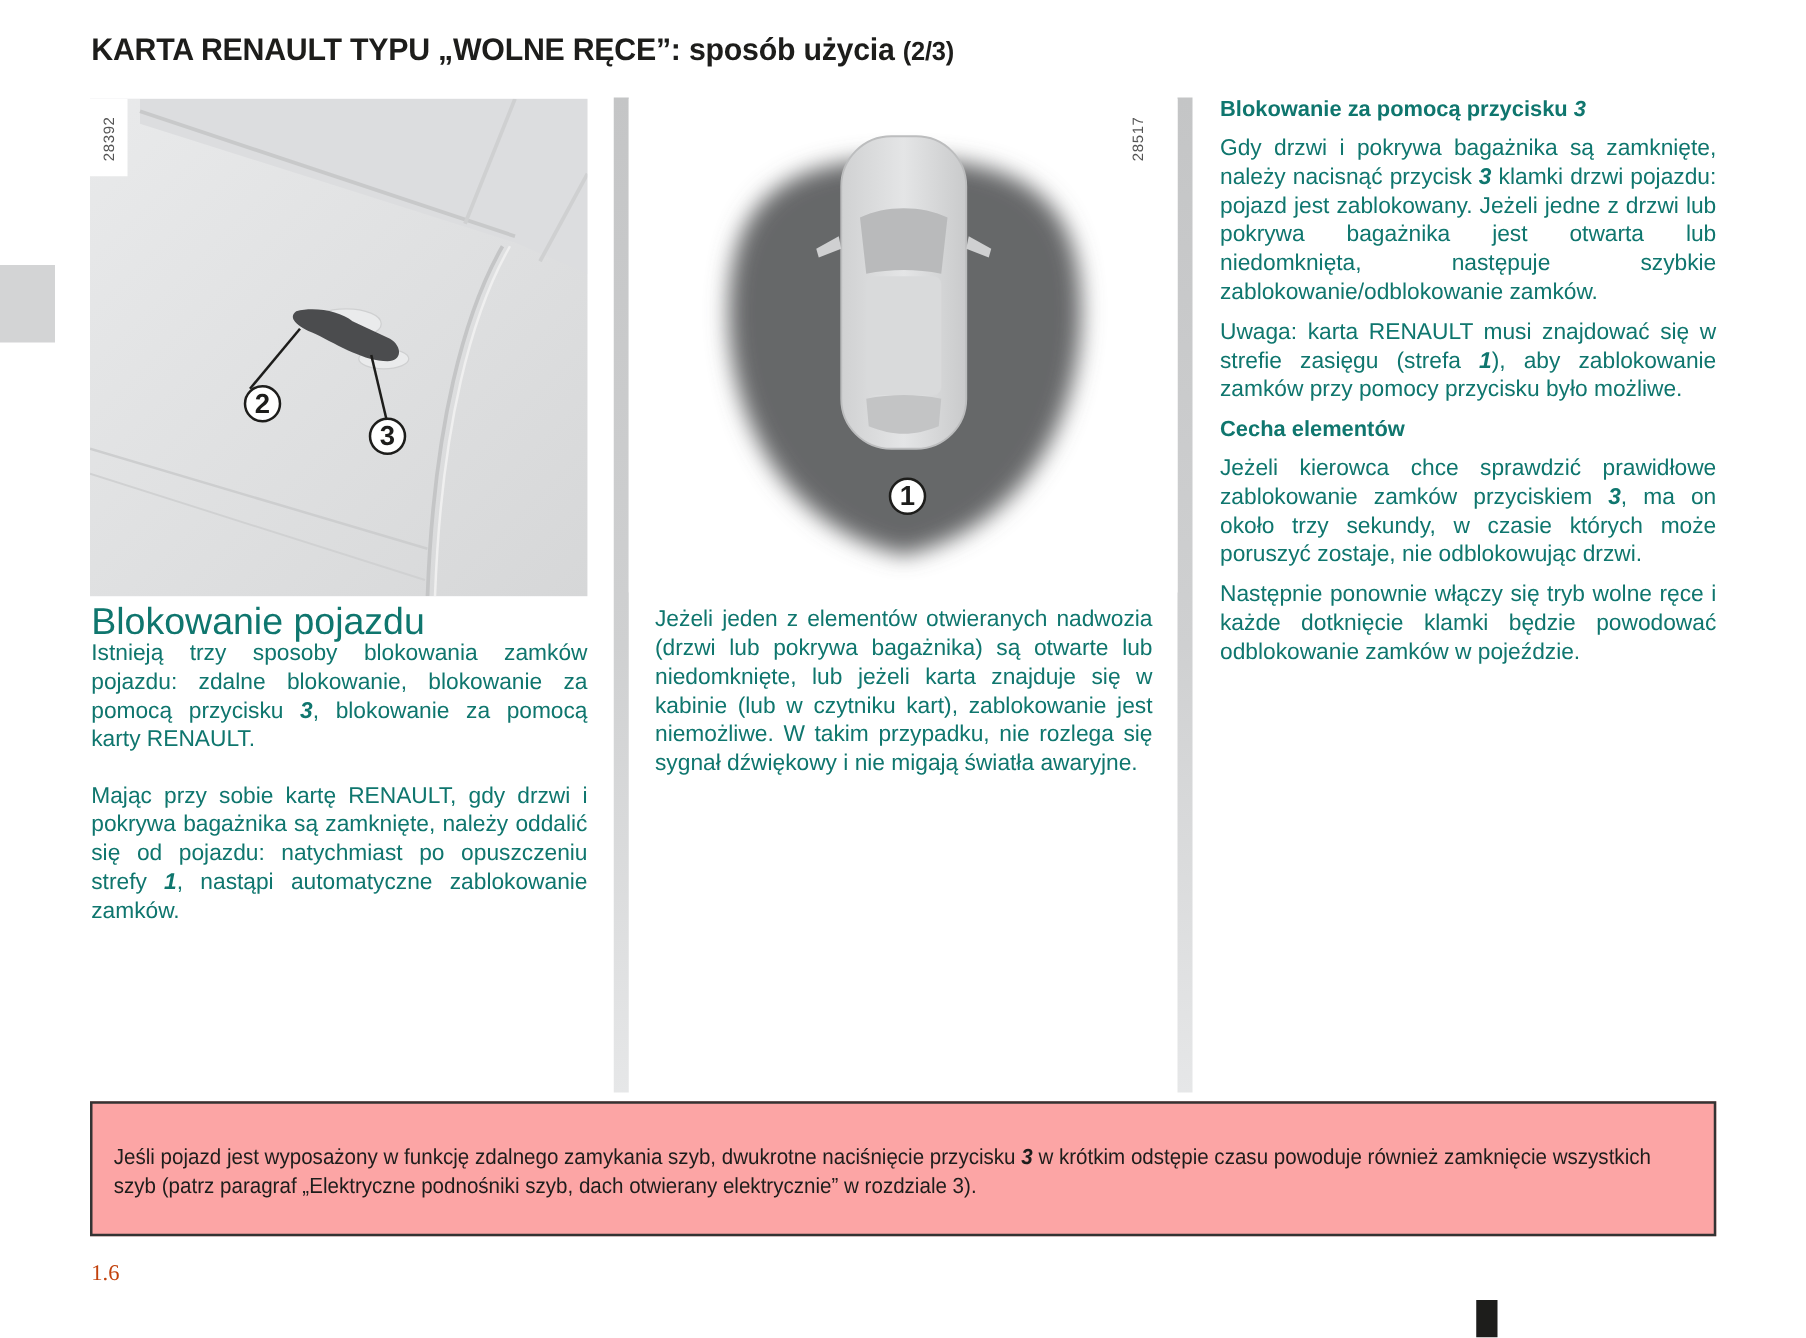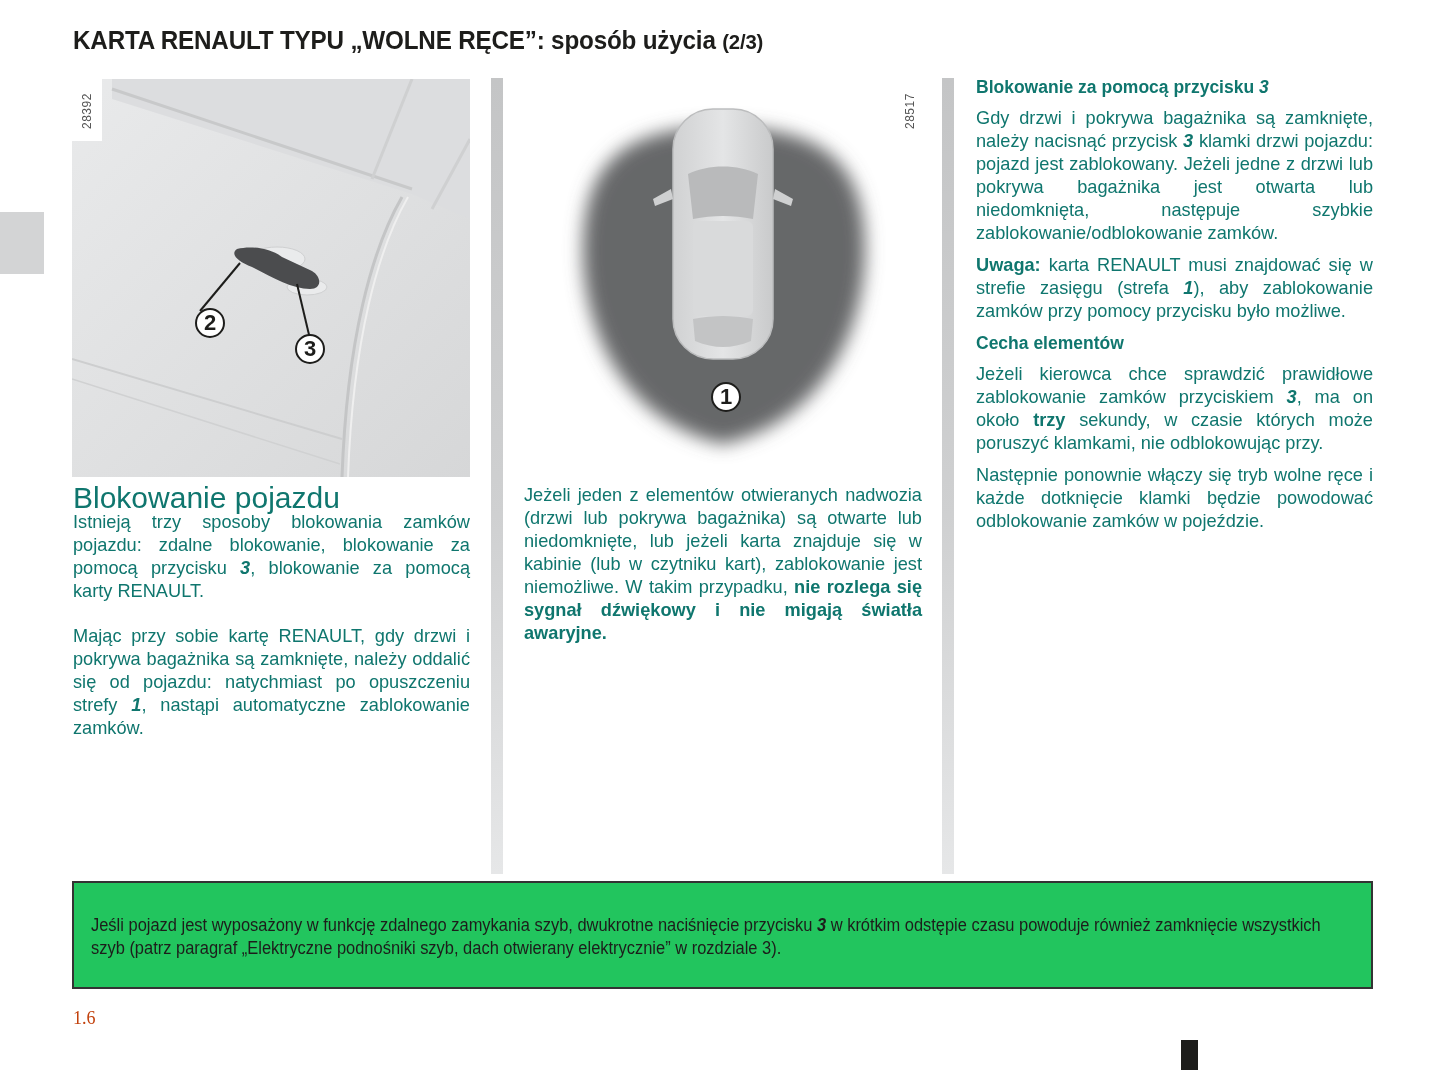--- a/index.html
+++ b/index.html
@@ -49,36 +49,36 @@
     
     .fig2 {
       position: absolute; left: 503px; top: 79px; width: 439px; height: 395px;
       overflow: hidden; background: #fff;
     }
     .fig2 .fig-id { left: 400px; top: 50px; }
 
     
     .text-block { position: absolute; font-size: 18.2px; line-height: 23px; color: #0f766e; text-align: justify; }
     .text-block p { margin: 0; }
-    .text-block b { font-weight: bold; }
+    .text-block b { font-weight: normal; }
     .text-block .bi { font-weight: bold; font-style: italic; }
 
     .h2 { font-size: 30px; font-weight: normal; line-height: 27px; }
     .h3 { font-size: 17.5px; font-weight: bold; line-height: 22px; }
 
     .col1 { left: 73px; top: 484px; width: 397px; }
     .col2 { left: 524px; top: 484px; width: 398px; }
     .col3 { left: 976px; top: 76px; width: 397px; }
 
     .gap-sm { height: 9px; }
     .gap-md { height: 22px; }
 
     .note-box {
       position: absolute; left: 72px; top: 881px; width: 1301px; height: 108px;
-      border: 2px solid #333; background: #22c55e;
+      border: 2px solid #333; background: #fca5a5;
     }
     .note-text {
       position: absolute; left: 17px; top: 31px; width: 1265px;
       font-size: 17.5px; line-height: 23px; color: #1d1d1b;
       transform: scaleX(0.94); transform-origin: left top;
       width: 1346px;
     }
     .note-text .bi { font-weight: bold; font-style: italic; }
 
     .page-number { position: absolute; left: 73px; top: 1008px; font-size: 18px; color: #c2410c; font-family: Liberation Serif, serif; }
@@ -176,21 +176,21 @@
 
 <div class="text-block col3">
   <div class="h3"><span>Blokowanie za pomocą przycisku </span><span class="bi">3</span></div>
   <div class="gap-sm"></div>
   <p><span>Gdy drzwi i pokrywa bagażnika są zamknięte, należy nacisnąć przycisk </span><span class="bi">3</span><span> klamki drzwi pojazdu: pojazd jest zablokowany. Jeżeli jedne z drzwi lub pokrywa bagażnika jest otwarta lub niedomknięta, następuje szybkie zablokowanie/odblokowanie zamków.</span></p>
   <div class="gap-sm"></div>
   <p><b>Uwaga:</b><span> karta RENAULT musi znajdować się w strefie zasięgu (strefa </span><span class="bi">1</span><span>), aby zablokowanie zamków przy pomocy przycisku było możliwe.</span></p>
   <div class="gap-sm"></div>
   <div class="h3">Cecha elementów</div>
   <div class="gap-sm"></div>
-  <p><span>Jeżeli kierowca chce sprawdzić prawidłowe zablokowanie zamków przyciskiem </span><span class="bi">3</span><span>, ma on około </span><b>trzy</b><span> sekundy, w czasie których może poruszyć klamkami, nie odblokowując przy.</span></p>
+  <p><span>Jeżeli kierowca chce sprawdzić prawidłowe zablokowanie zamków przyciskiem </span><span class="bi">3</span><span>, ma on około </span><b>trzy</b><span> sekundy, w czasie których może poruszyć zostaje, nie odblokowując drzwi.</span></p>
   <div class="gap-sm"></div>
   <p>Następnie ponownie włączy się tryb wolne ręce i każde dotknięcie klamki będzie powodować odblokowanie zamków w pojeździe.</p>
 </div>
 
 <div class="note-box">
   <p class="note-text"><span>Jeśli pojazd jest wyposażony w funkcję zdalnego zamykania szyb, dwukrotne naciśnięcie przycisku </span><span class="bi">3</span><span> w krótkim odstępie czasu powoduje również zamknięcie wszystkich szyb (patrz paragraf „Elektryczne podnośniki szyb, dach otwierany elektrycznie” w rozdziale 3).</span></p>
 </div>
 
 <div class="page-number">1.6</div>
 <div class="bottom-mark"></div>

